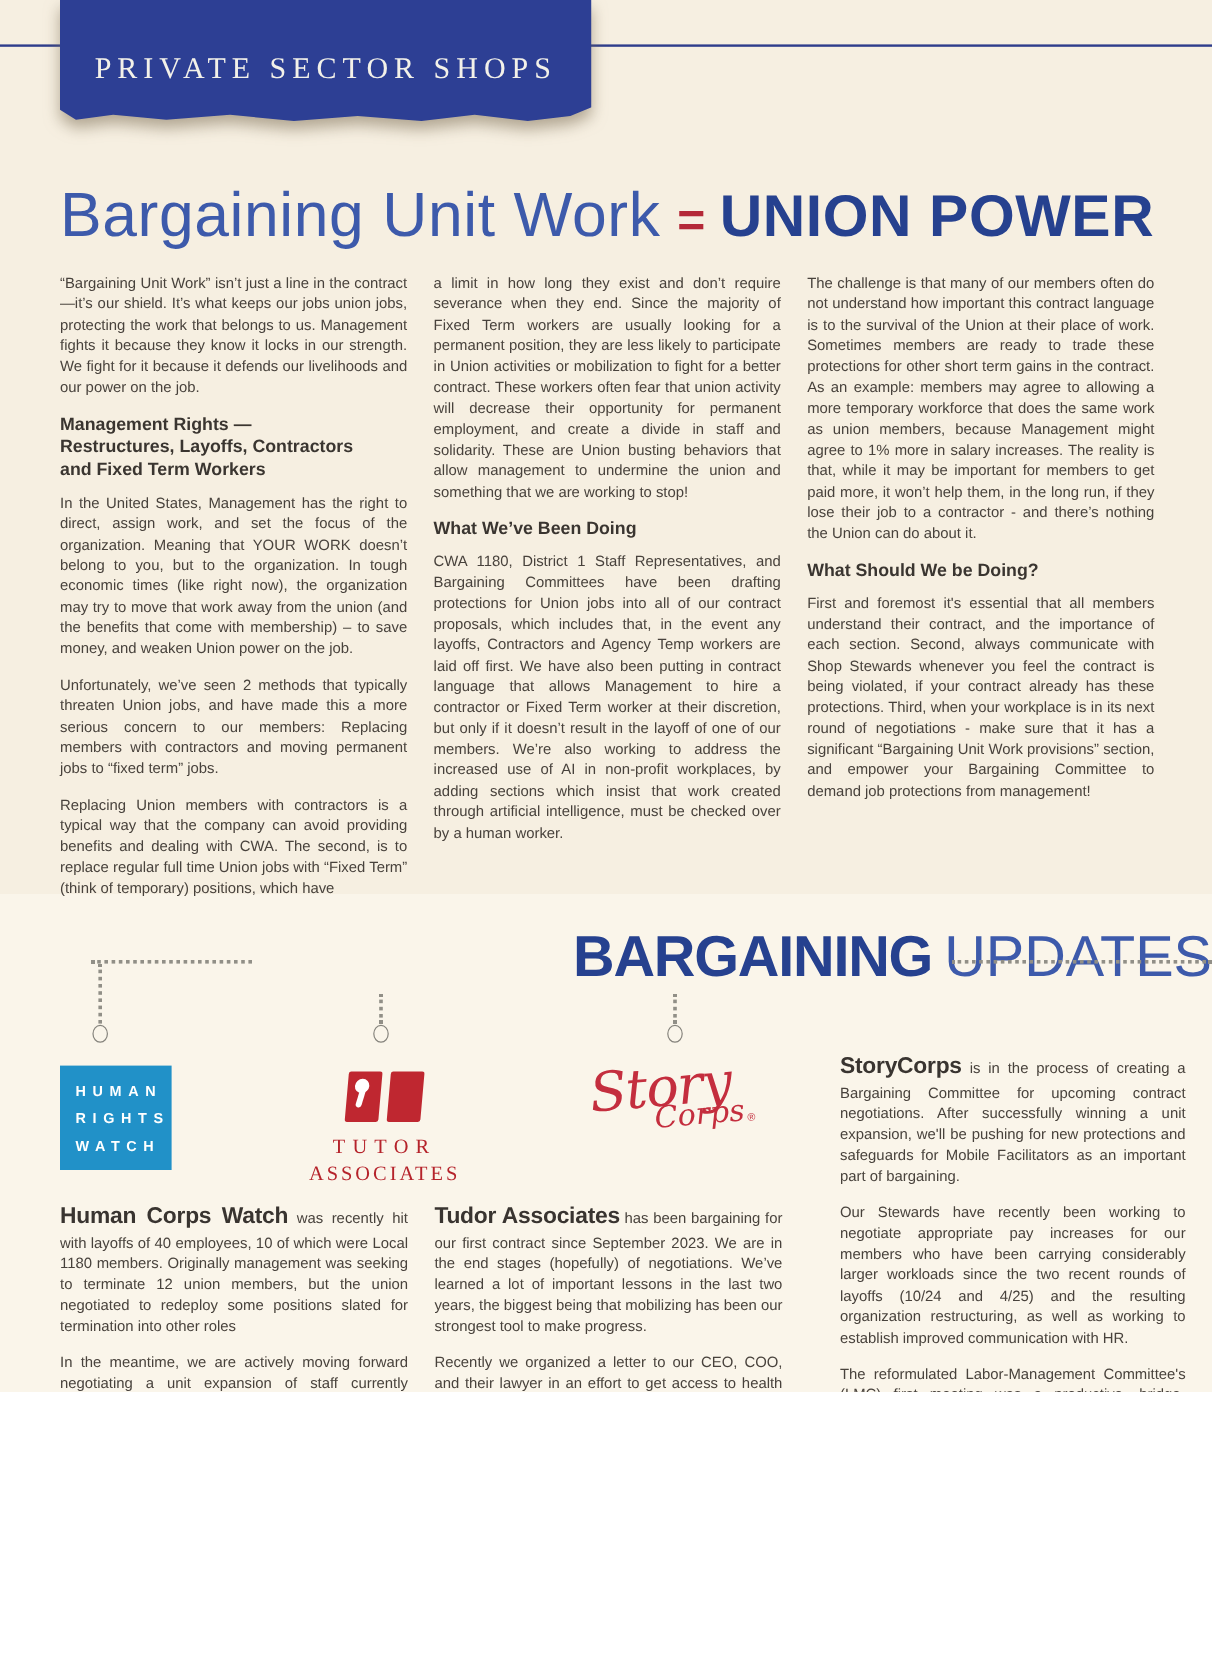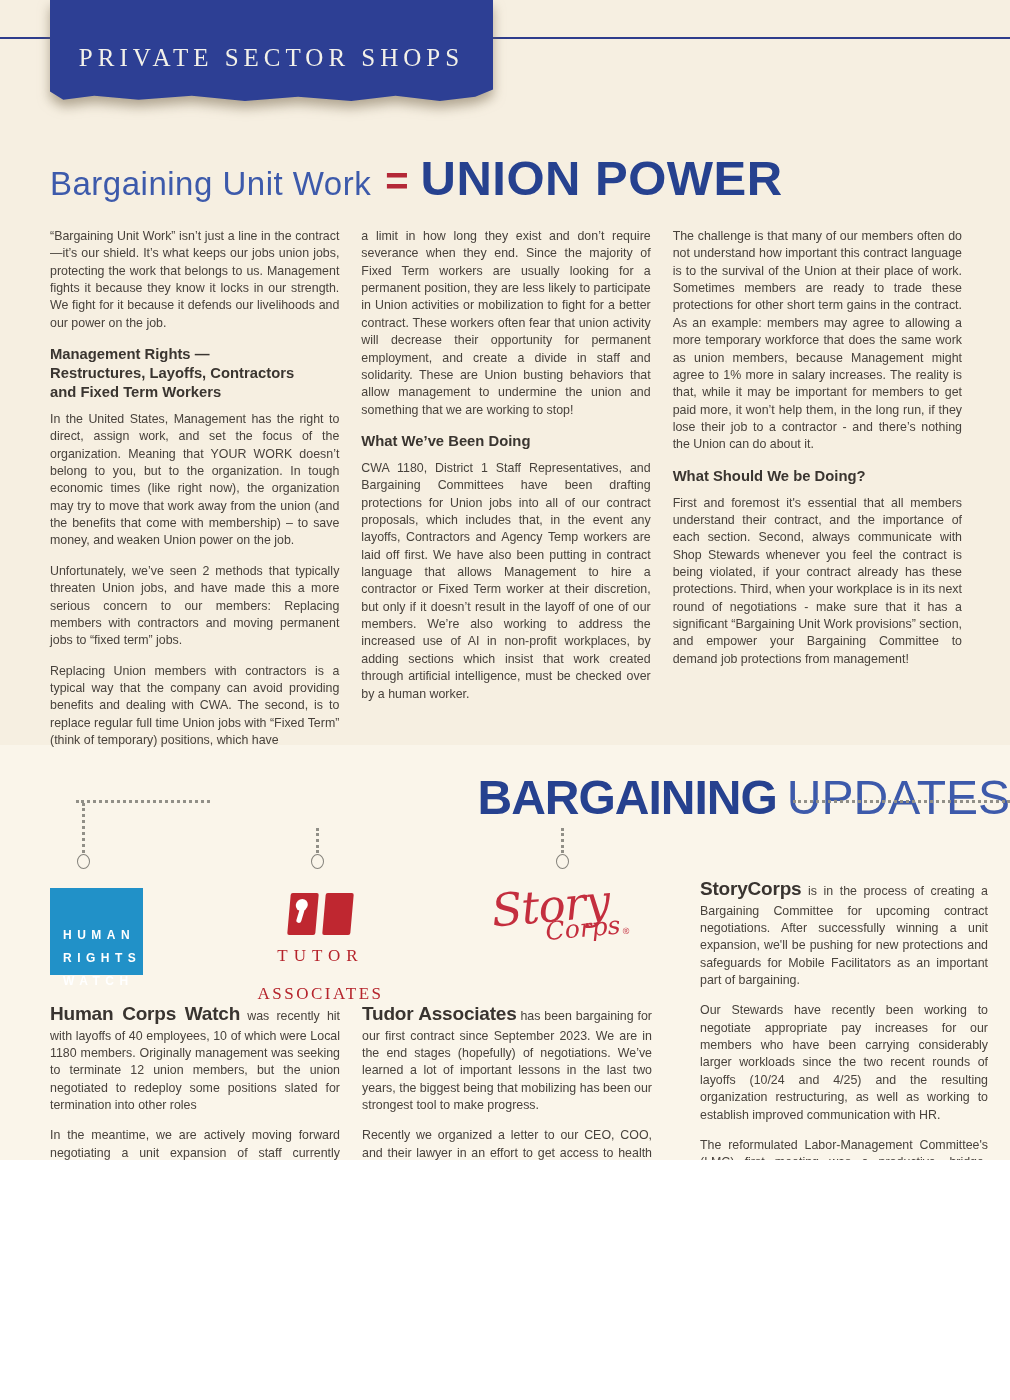--- a/index.html
+++ b/index.html
@@ -11,21 +11,21 @@
   
   .banner-wrap{position:absolute;left:50px;top:0;z-index:3;
                filter:drop-shadow(0 7px 6px rgba(120,106,80,.55));}
   .banner{width:443px;height:104px;background:#2d3f94;
           clip-path:polygon(0 0,100% 0,100% 86%,96% 93%,88% 97%,78% 92%,68% 97%,56% 93%,44% 97%,32% 92%,20% 96%,10% 92%,3% 96%,0 88%);}
   .banner-title{padding-top:44px;text-align:center;font-family:"Liberation Serif",serif;
                 font-size:25px;letter-spacing:5px;color:#f3f1e9;}
 
   
   .headline{position:absolute;left:50px;top:150px;width:915px;white-space:nowrap;}
-  .hl-light{font-size:33px;font-weight:400;color:#3d5aab;letter-spacing:.5px;}
+  .hl-light{font-size:52px;font-weight:400;color:#3d5aab;letter-spacing:.5px;}
   .hl-eq{font-size:40px;font-weight:800;color:#b42837;margin:0 12px 0 14px;}
   .hl-bold{font-size:49px;font-weight:800;color:#26418f;letter-spacing:.5px;}
 
   
   .cols{position:absolute;left:50px;top:228px;width:912px;display:flex;gap:22px;}
   .col{width:290px;}
   .body{font-size:12.4px;line-height:1.4;color:#48423c;text-align:justify;margin:0 0 13px;}
   .colhead{font-size:14.8px;line-height:1.28;color:#3a3530;margin:4px 0 9px;font-weight:700;}
   .pre{white-space:pre-line;}
 
@@ -42,29 +42,29 @@
   .dv-3{left:561px;top:828px;height:25px;}
   .dot-circle{position:absolute;width:11px;height:13px;border:1.5px solid #85837c;border-radius:50%;background:transparent;}
   .dc-1{left:77px;top:854px;}
   .dc-2{left:311px;top:854px;}
   .dc-3{left:556px;top:854px;}
 
   
   .hrw-logo{position:absolute;left:50px;top:888px;width:93px;height:87px;background:#2191c8;}
   .hrw-line{font-size:12px;font-weight:700;color:#ffffff;letter-spacing:5.5px;line-height:23px;
             padding-left:13px;}
-  .hrw-logo .hrw-line:first-child{padding-top:24px;margin-top:12px;}
+  .hrw-logo .hrw-line:first-child{padding-top:10px;}
   .tutor-logo{position:absolute;left:248px;top:893px;width:145px;text-align:center;}
   .tutor-mark{display:flex;gap:7px;justify-content:center;height:44px;}
   .tm-block{width:28px;height:42px;background:#bf2730;transform:skewX(-5deg);border-radius:2px;position:relative;}
   .tm-block.first::before{content:"";position:absolute;top:6px;left:6px;width:12px;height:12px;background:#fff;border-radius:50%;}
   .tm-block.first::after{content:"";position:absolute;top:15px;left:9px;width:5px;height:15px;background:#fff;
                          border-radius:0 0 12px 12px;transform:rotate(12deg);}
   .tutor-line1{margin-top:9px;font-family:"Liberation Serif",serif;font-size:17px;letter-spacing:6px;color:#b5232b;}
-  .tutor-line2{font-family:"Liberation Serif",serif;font-size:17px;letter-spacing:2.5px;color:#b5232b;margin-top:18px;}
+  .tutor-line2{font-family:"Liberation Serif",serif;font-size:17px;letter-spacing:2.5px;color:#b5232b;margin-top:2px;}
   .sc-logo{position:absolute;left:492px;top:882px;width:150px;color:#c42e3e;transform:rotate(-5deg);}
   .sc1{font-family:"DejaVu Serif",serif;font-style:italic;font-size:45px;line-height:1;letter-spacing:-1px;}
   .sc2-row{display:flex;align-items:flex-start;margin:-10px 0 0 52px;}
   .sc2{font-family:"DejaVu Serif",serif;font-style:italic;font-size:25px;line-height:1;}
   .sc-reg{font-size:9px;margin-top:14px;margin-left:2px;}
 
   
   .u-col{position:absolute;width:290px;}
   .hrw-col{left:50px;top:1001px;}
   .tudor-col{left:362px;top:1001px;}

